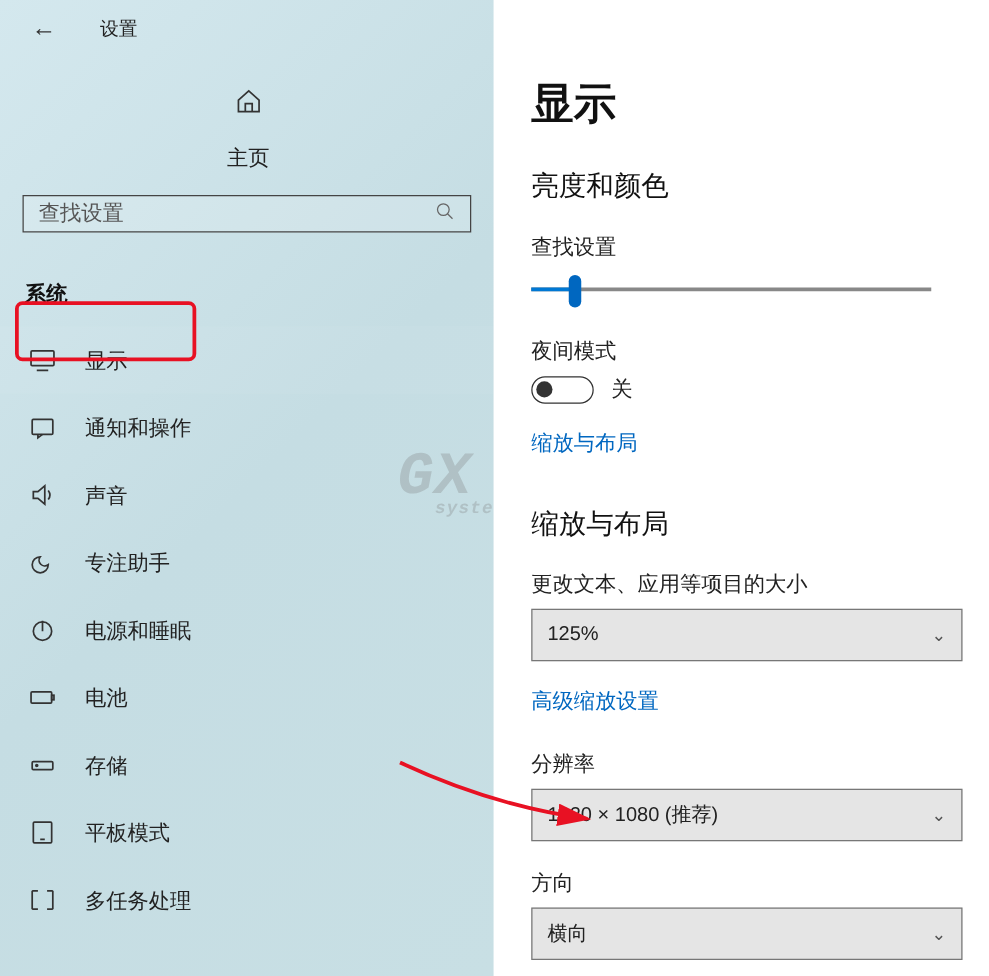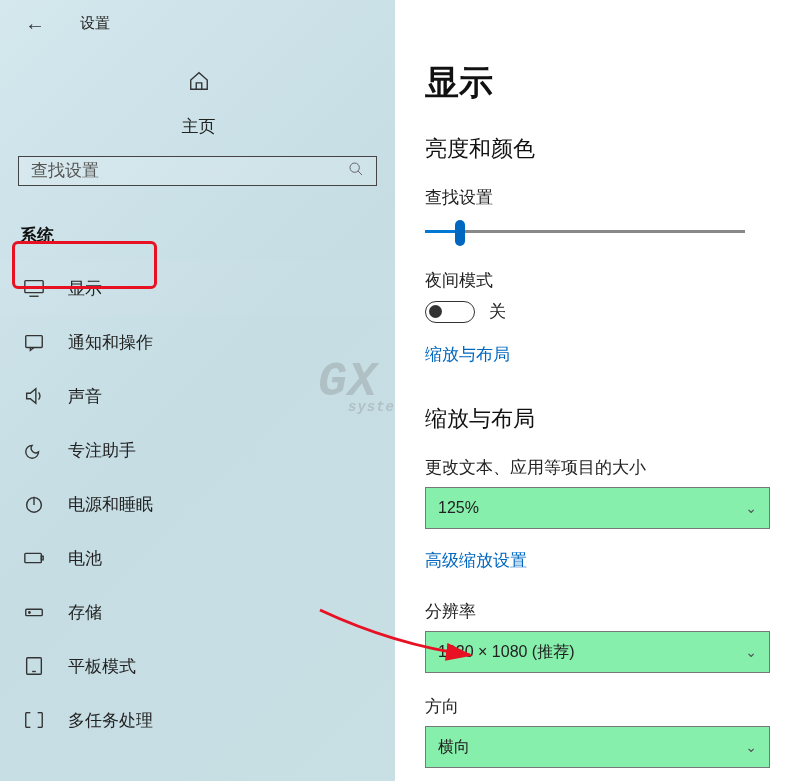--- a/index.html
+++ b/index.html
@@ -199,21 +199,21 @@
   height: 42px;
   border: 1.5px solid #777;
   display: flex;
   align-items: center;
   justify-content: space-between;
   padding: 0 12px;
   font-size: 16px;
   color: #222;
   margin-top: 4px;
   cursor: pointer;
-  background: #86efac;
+  background: #e5e5e5;
 }
 .chevron { font-size: 14px; color: #555; }
 .arrow-annotation {
   position: absolute;
   left: -80px;
   top: 605px;
   pointer-events: none;
 }
 </style>
 </head>

